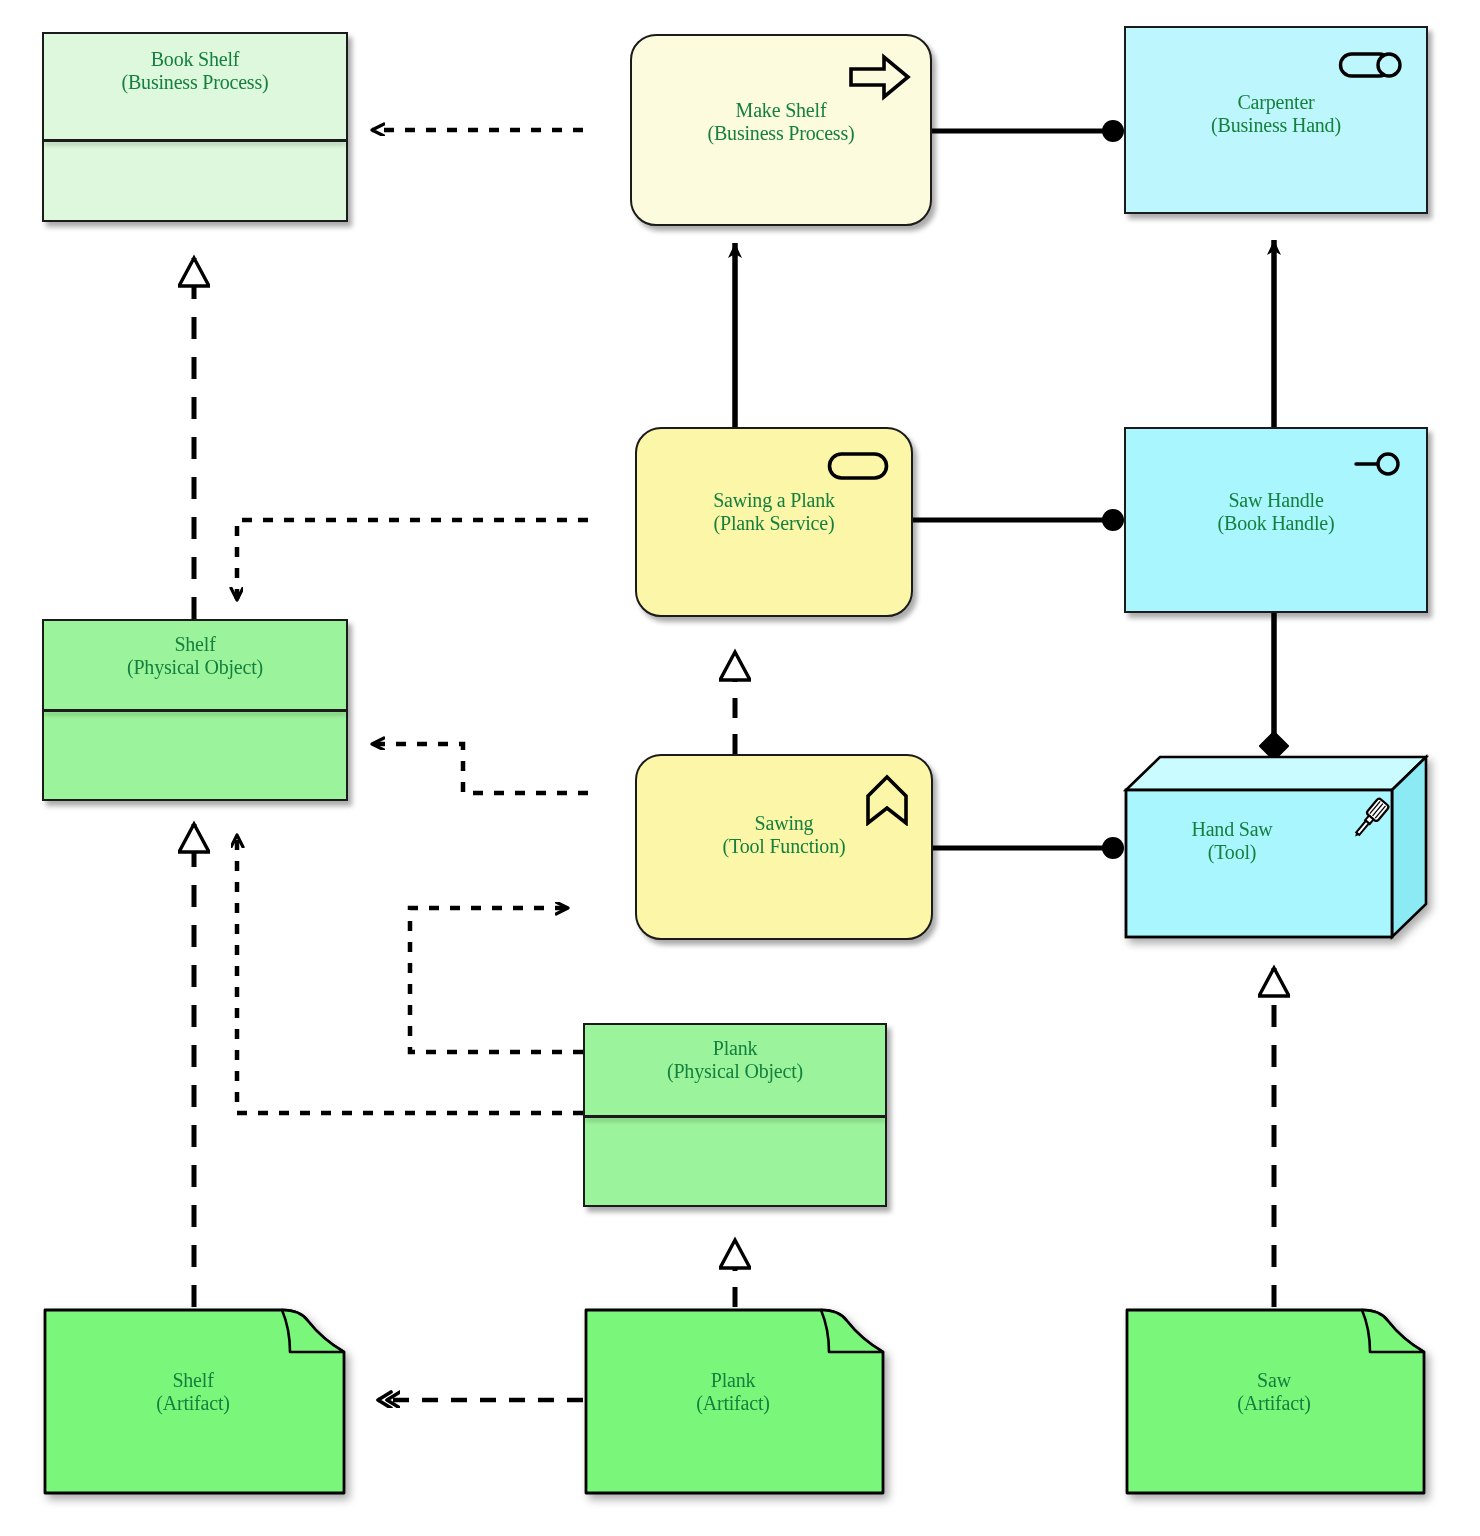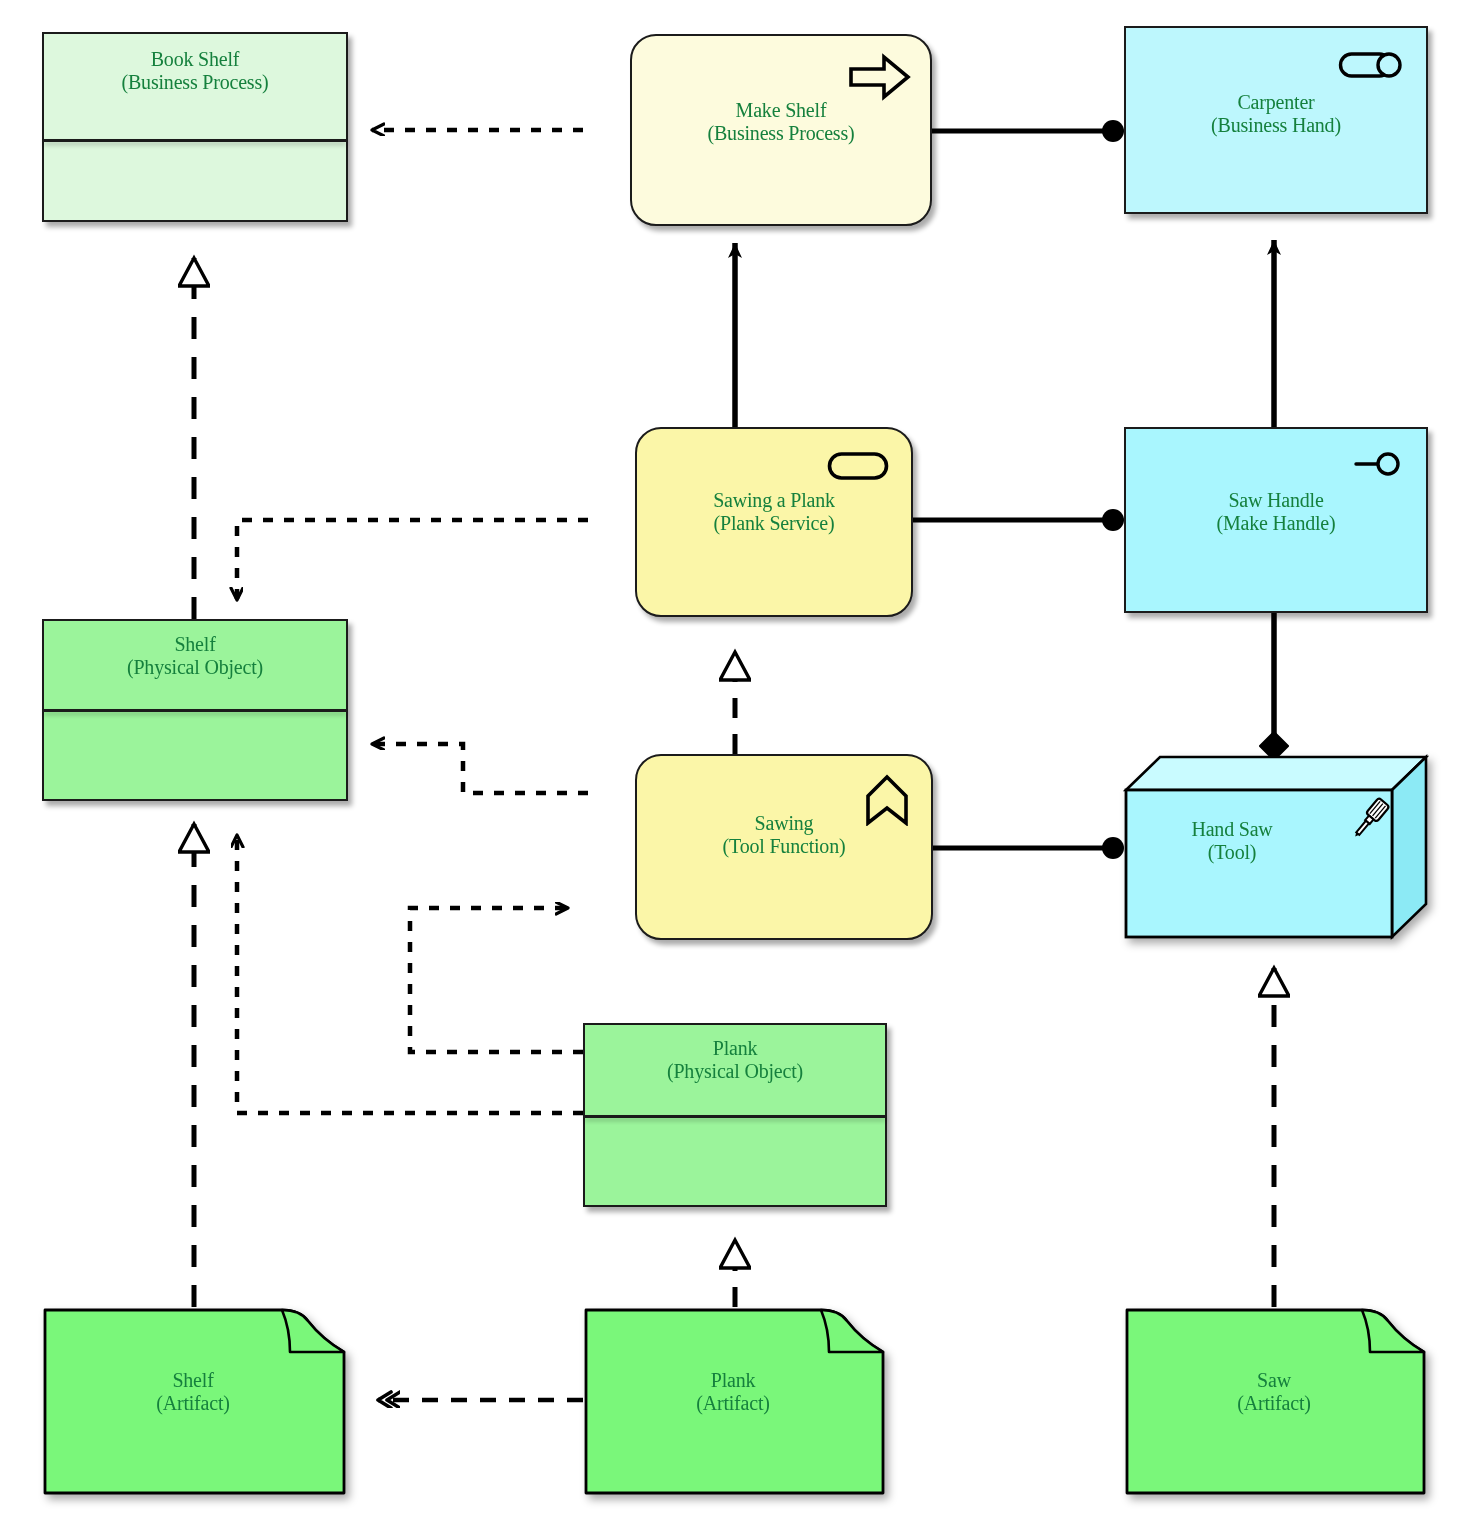--- a/index.html
+++ b/index.html
@@ -195,21 +195,21 @@
 
   <div class="node plain-node" style="left:1124px; top:427px; width:304px; height:186px; background:#a9f6fe;">
     <span class="icon-slot" style="right:24px; top:22px; width:48px; height:26px;">
       <svg width="48" height="26" viewBox="0 0 48 26">
         <line x1="2" y1="13" x2="24" y2="13" stroke="#000" stroke-width="3.4" stroke-linecap="round"></line>
         <circle cx="34" cy="13" r="10" fill="#a9f6fe" stroke="#000" stroke-width="3.4"></circle>
       </svg>
     </span>
     <div class="node-label" style="top:60px;text-align:center;">
       <span>Saw Handle</span>
-      <span class="ln2">(Make Handle)</span>
+      <span class="ln2">(Book Handle)</span>
     </div>
   </div>
 
   <div class="node rect-node" style="left:42px; top:619px; width:306px; height:182px; background:#9bf49b;">
     <div class="divider" style="top:88px;"></div>
     <div class="node-label" style="top:12px;">
       <span>Shelf</span>
       <span class="ln2">(Physical Object)</span>
     </div>
   </div>

